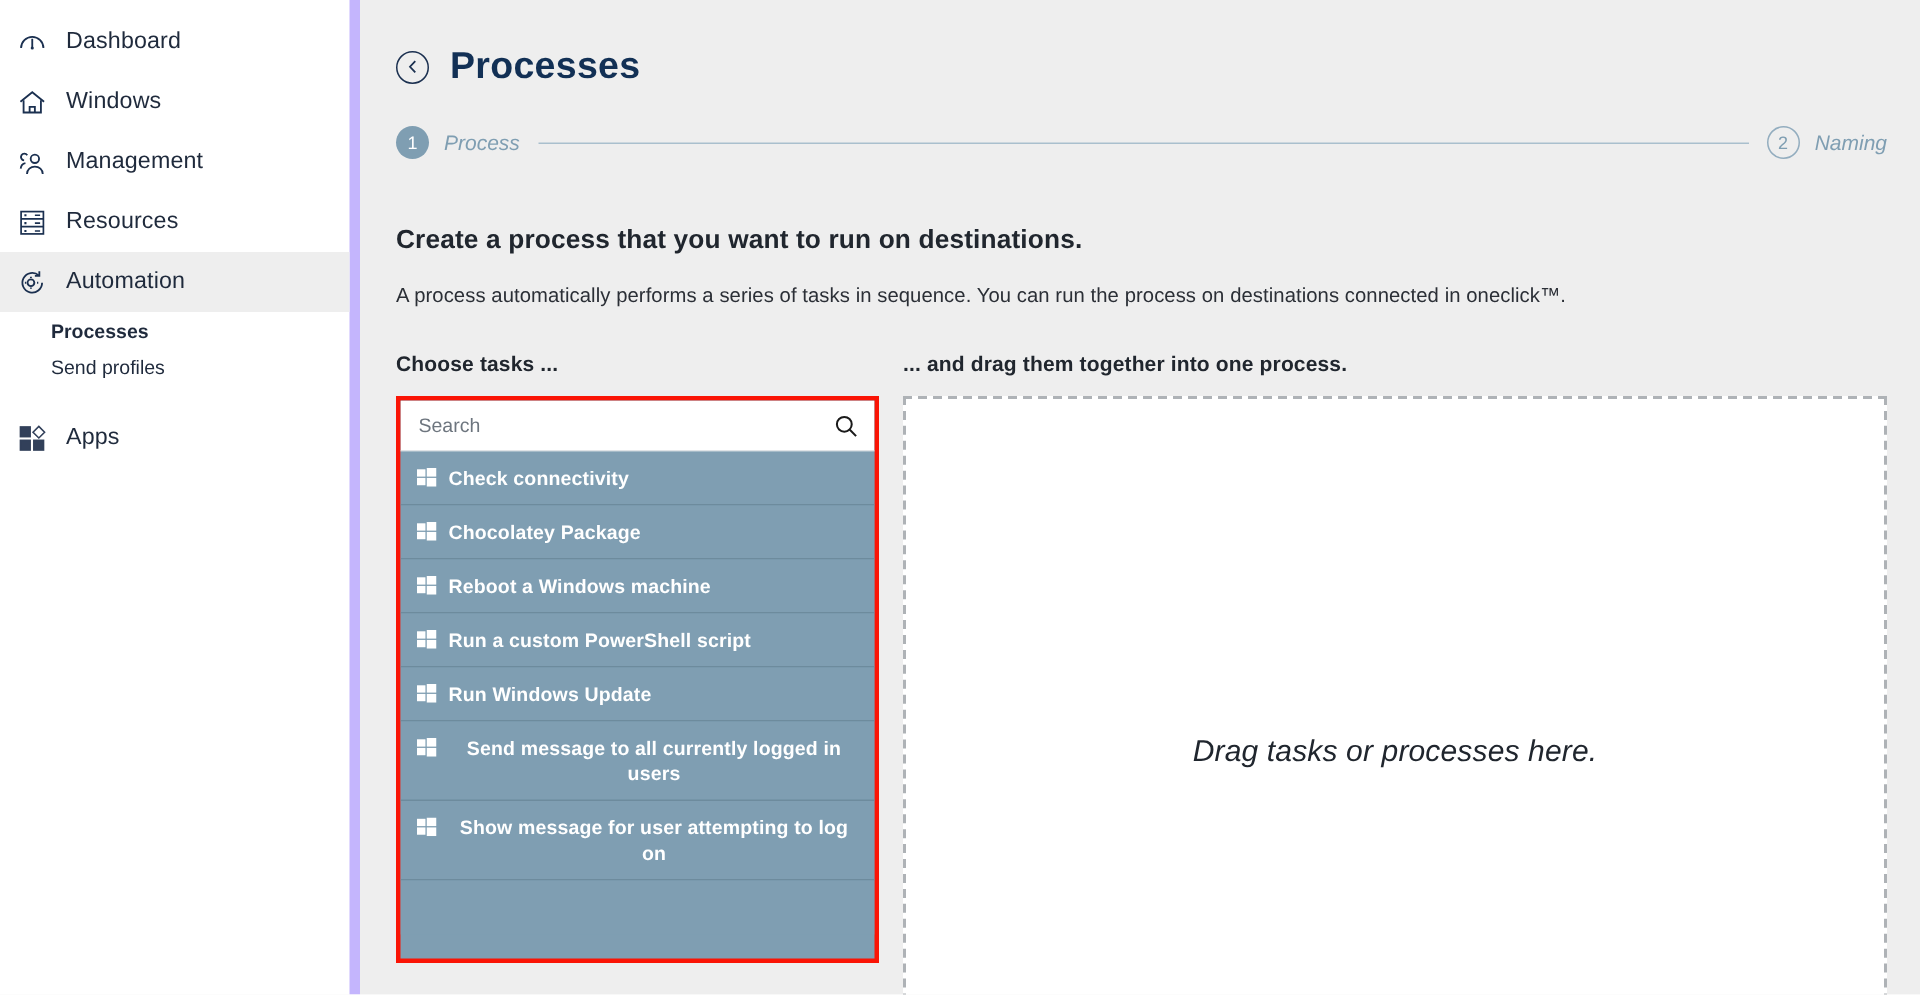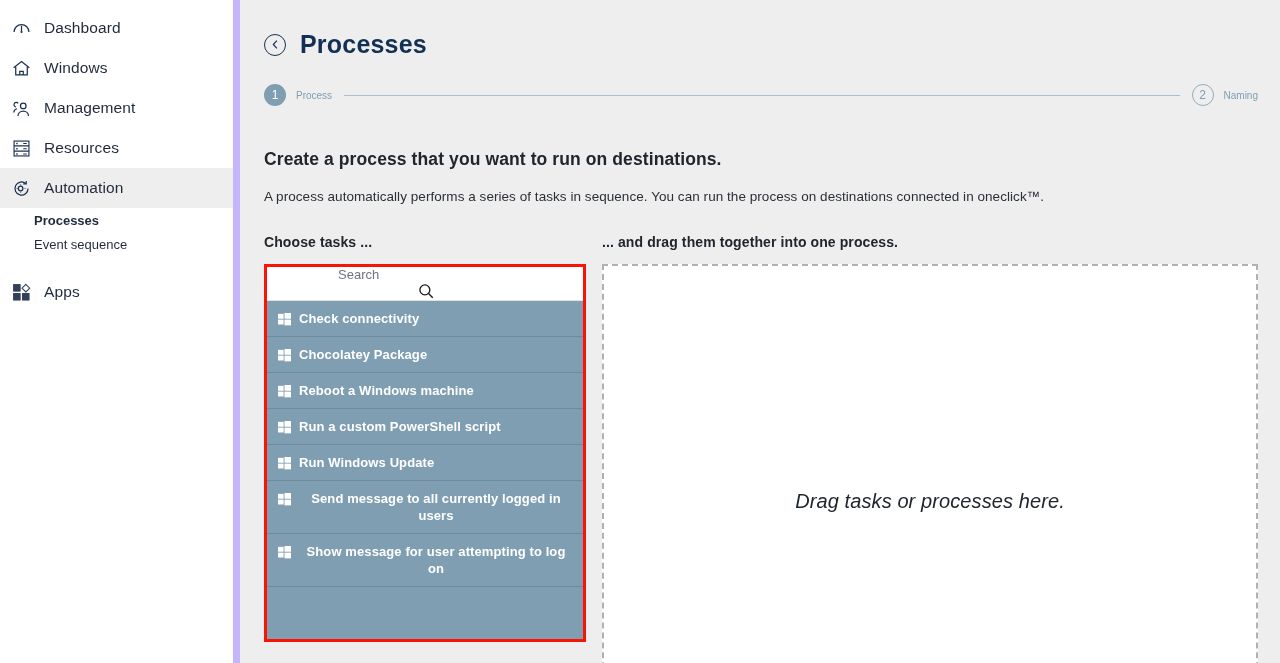--- a/index.html
+++ b/index.html
@@ -70,21 +70,21 @@
   .step-num {
     width: 22px; height: 22px; border-radius: 50%;
     font-size: 12px; display: flex; align-items: center;
     justify-content: center; flex: 0 0 22px;
   }
   .step-num.done { background: #7f9eb2; color: #ffffff; }
   .step-num.todo {
     background: transparent; color: #7f9eb2;
     border: 1.4px solid #93adbf;
   }
-  .step-label { font-size: 10px; color: #7f9eb2; }
+  .step-label { font-size: 14px; color: #7f9eb2; font-style: italic; }
   .step-line { flex: 1; height: 1px; background: #a9bfcd; margin: 0 12px; }
 
   
   #lead {
     margin-top: 40px; font-size: 17.5px; font-weight: bold;
     color: #20262e; letter-spacing: .1px;
   }
   #desc {
     margin-top: 19px; font-size: 13.5px; color: #2b2f36;
     letter-spacing: .05px;
@@ -102,21 +102,21 @@
   
   #task-panel {
     margin-top: 8px;
     border: 3px solid #fa1405;
     background: #7f9eb2;
     height: 378px; overflow: hidden;
   }
   #search-row {
     height: 34px; background: #ffffff;
     display: flex; align-items: center;
-    padding: 0 10px 0 12px; border-bottom: 1px solid #dfe3e6; flex-direction: column;
+    padding: 0 10px 0 12px; border-bottom: 1px solid #dfe3e6;
   }
   #search-input {
     flex: 1; border: none; outline: none;
     font-family: "Liberation Sans", sans-serif;
     font-size: 13px; color: #4c5560; background: transparent;
   }
   #search-input::placeholder { color: #6d757e; }
   .search-ico { width: 18px; height: 18px; color: #1a1a1a; flex: 0 0 18px; cursor: pointer; }
 
   .task {
@@ -203,21 +203,21 @@
           <path d="M11 8.4v-1M11 16.6v-1M7.4 12h-1M16.6 12h-1"></path>
         </svg>
       </span>
       <span class="nav-label">Automation</span>
     </div>
 
     <div class="sub-item current">
       <span class="sub-label">Processes</span>
     </div>
     <div class="sub-item">
-      <span class="sub-label">Event sequence</span>
+      <span class="sub-label">Send profiles</span>
     </div>
 
     <div class="nav-gap"></div>
 
     <div class="nav-item">
       <span class="nav-icon">
         <svg viewBox="0 0 24 24" width="21" height="21" fill="#32405a" stroke="#32405a" stroke-width="1.2">
           <rect x="3" y="3" width="7.4" height="7.4"></rect>
             <rect x="3" y="13.2" width="7.4" height="7.4"></rect>
           <rect x="13.2" y="13.2" width="7.4" height="7.4"></rect>

